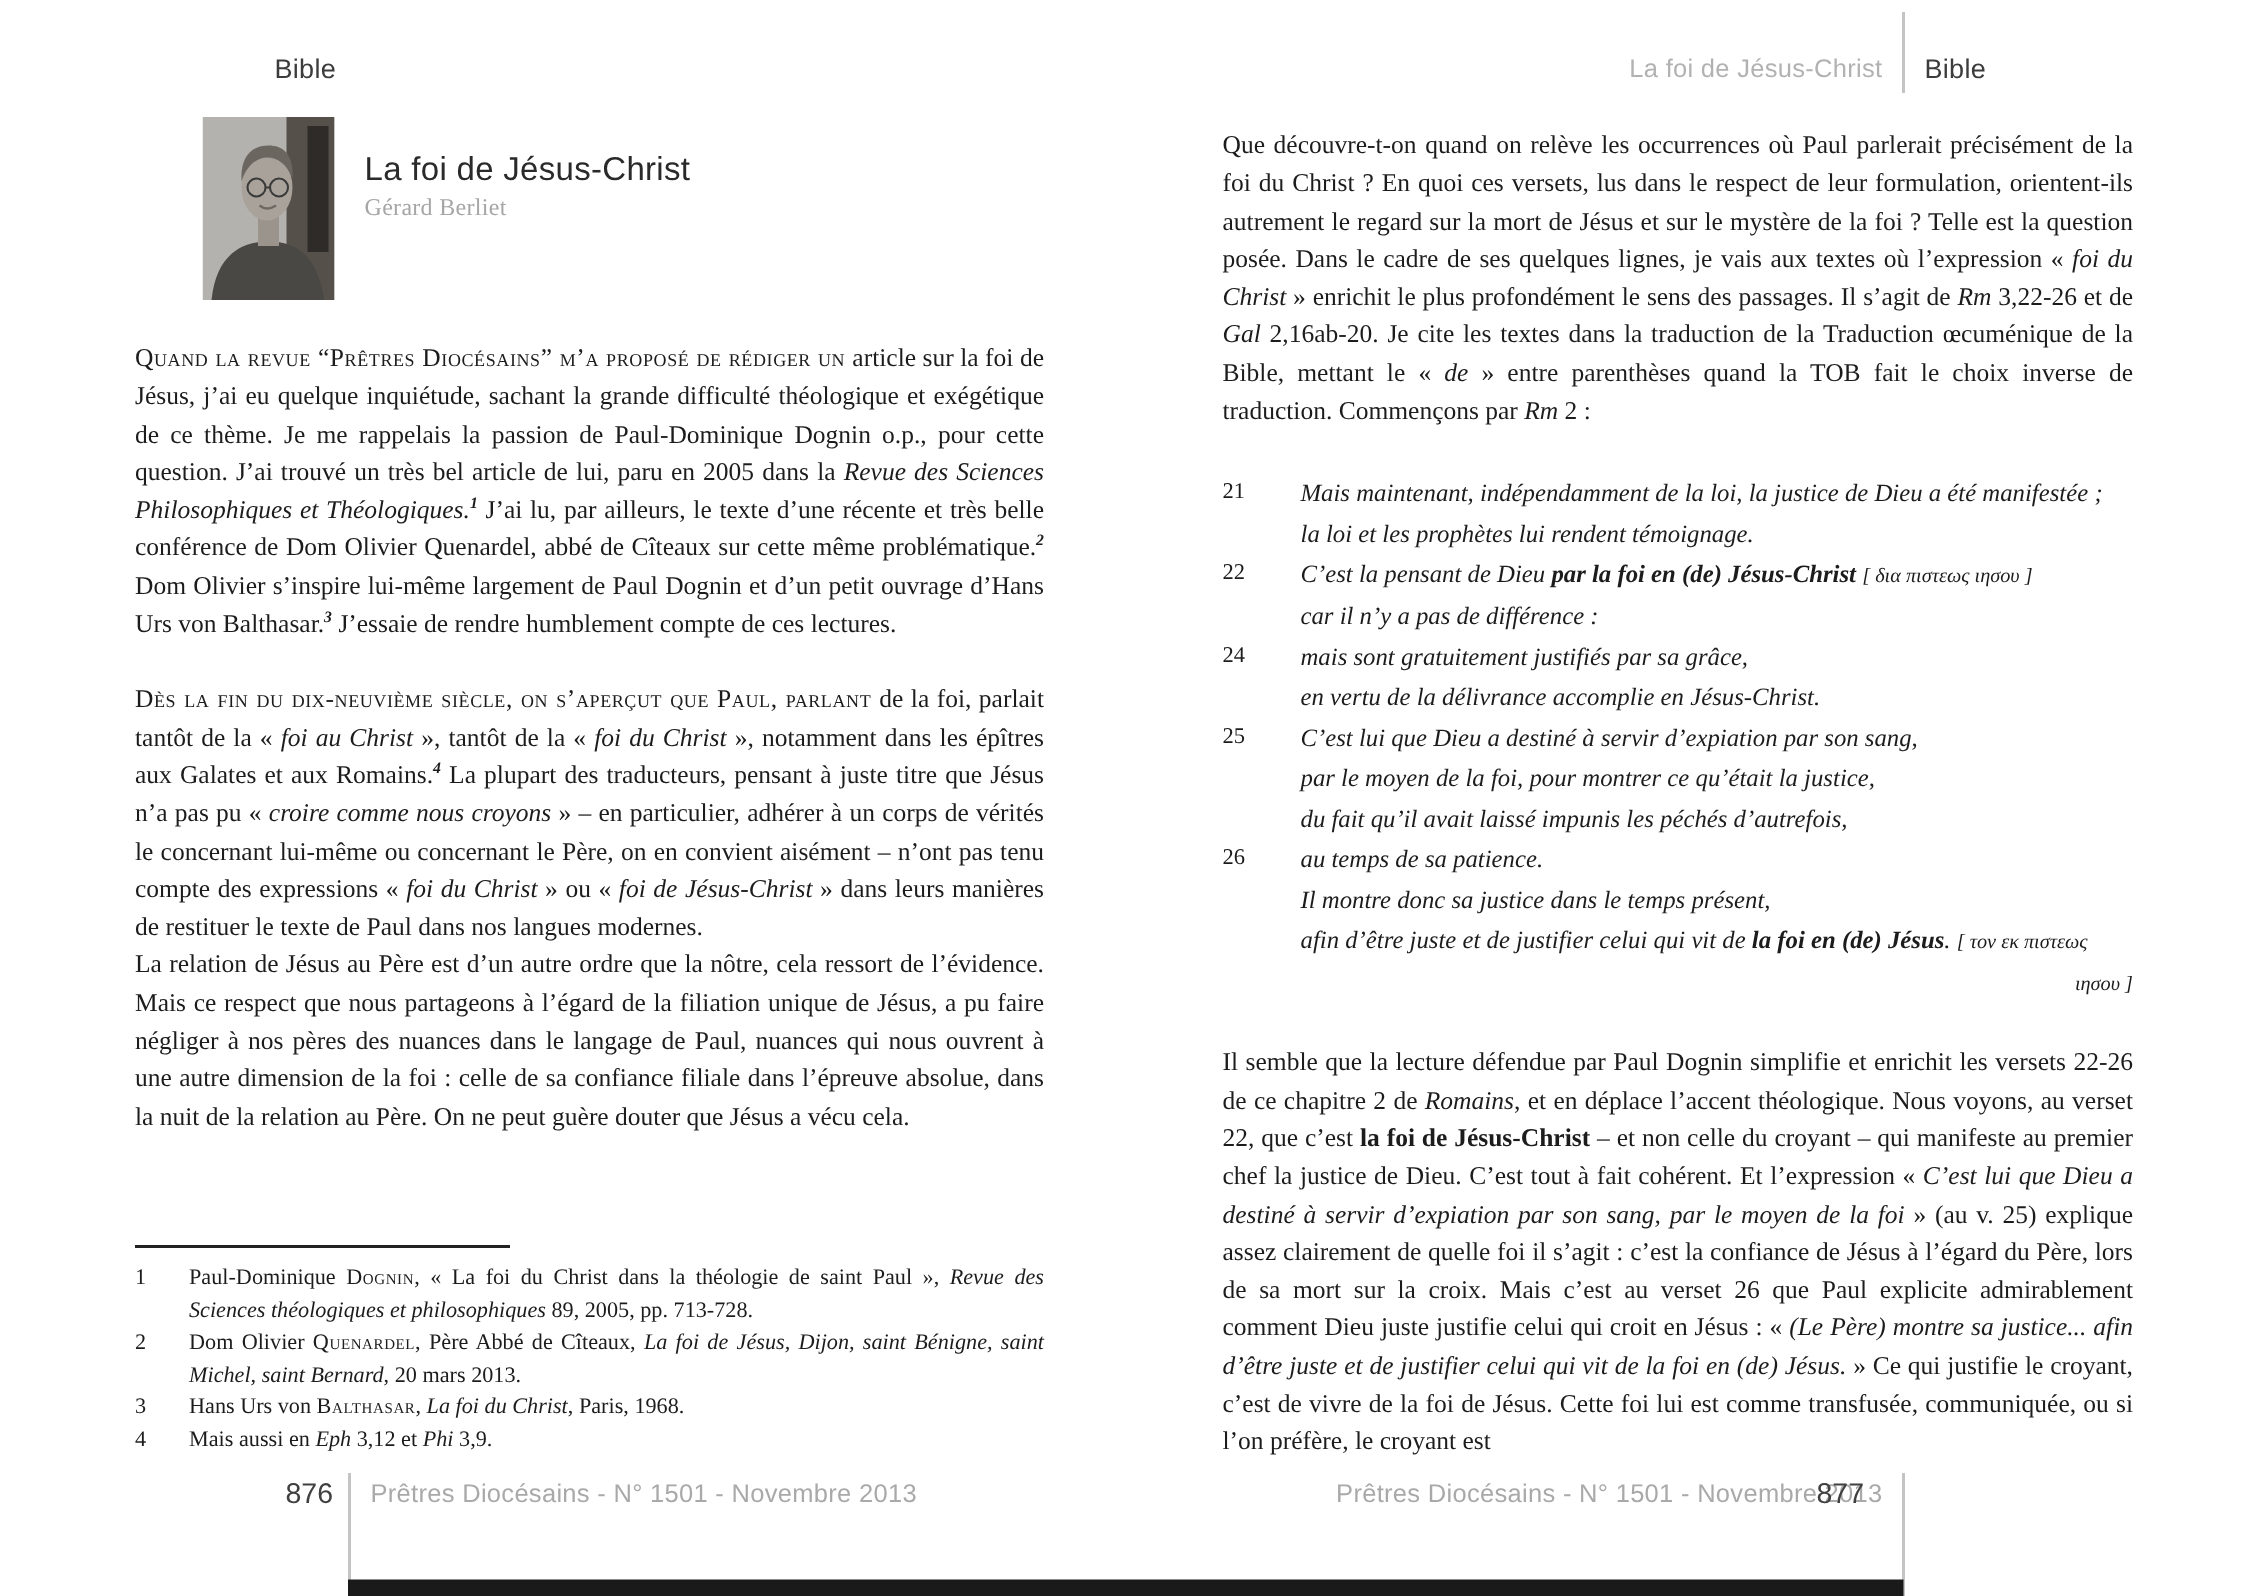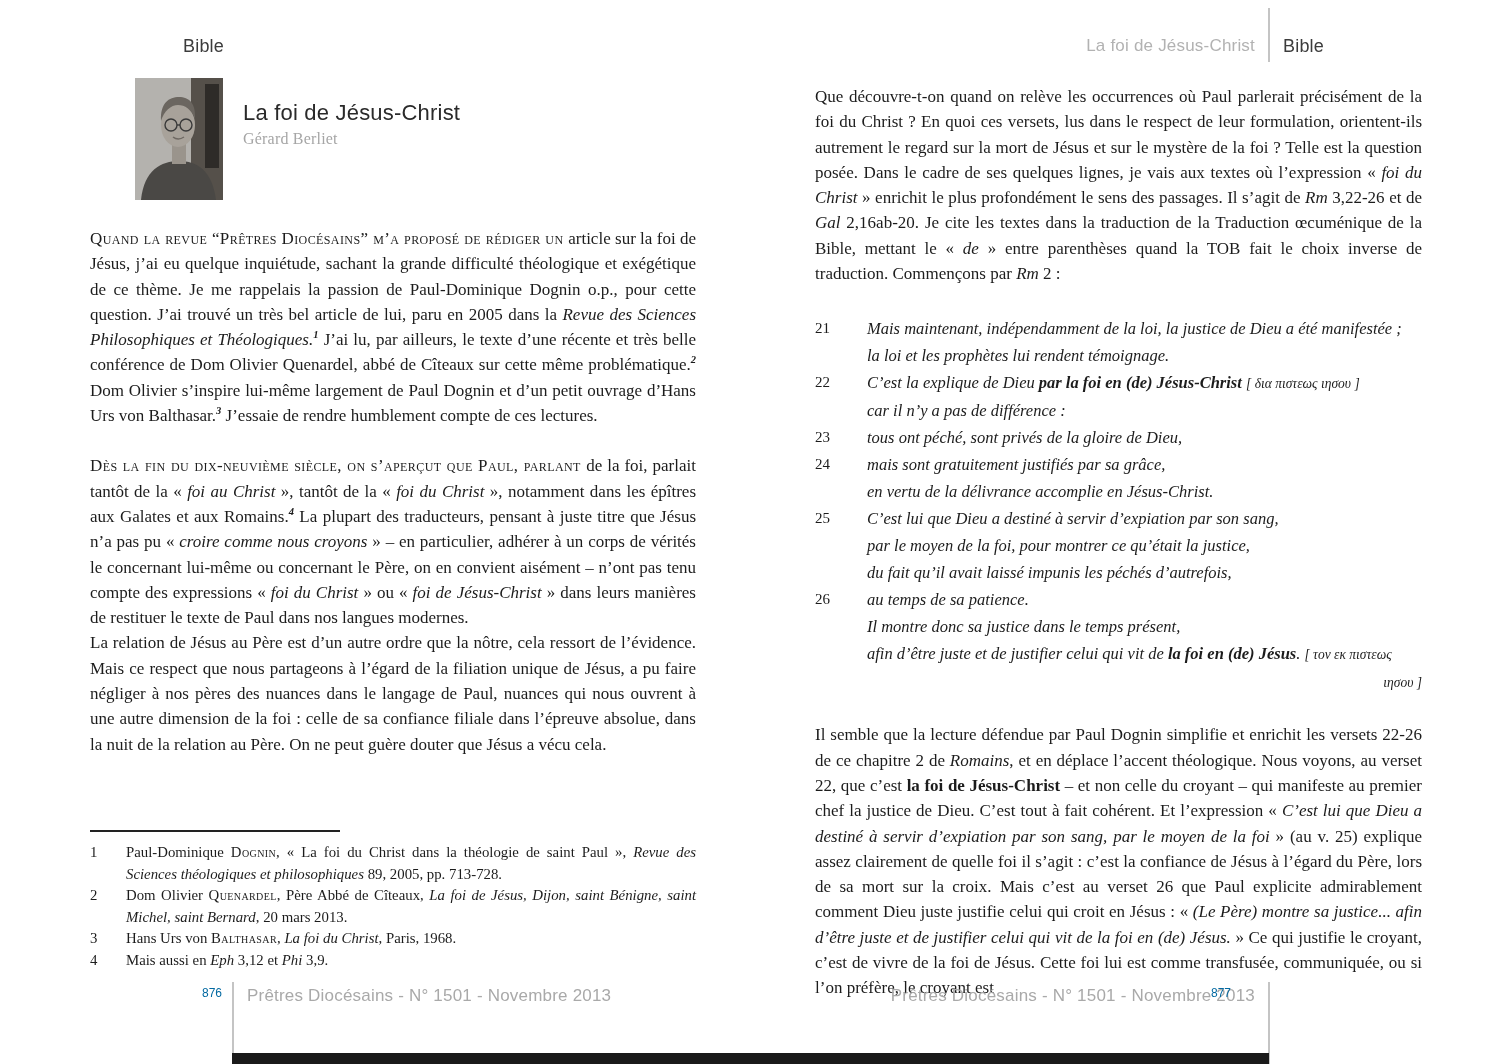--- a/index.html
+++ b/index.html
@@ -61,21 +61,21 @@
   .fn-row{display:flex;font-size:14.8px;line-height:21.5px;}
   .fn-num{width:36px;flex:none;}
   .fn-text{flex:1;text-align:justify;}
 
   
   .footer-text{
     font-family:"Liberation Sans", sans-serif;font-size:17px;color:#a9a9a9;
     letter-spacing:.2px;white-space:nowrap;
   }
   .page-num{
-    font-family:"Liberation Sans", sans-serif;font-size:12px;color:#0369a1;
+    font-family:"Liberation Sans", sans-serif;font-size:19px;color:#404040;
   }
   .bottom-bar{left:232px;top:1053px;width:1037px;height:11px;background:#1a1a1a;}
 </style>
 </head>
 <body>
 
 <div class="abs section-label" style="left:183px;top:36px;">Bible</div>
 
 <div class="abs photo">
   <svg width="88" height="122" viewBox="0 0 88 122">
@@ -142,28 +142,22 @@
       <div class="verse-row">
         <div class="v-num">21</div>
         <div class="v-lines">
           <div class="verse-line"><span class="seg-normal">Mais maintenant, indépendamment de la loi, la justice de Dieu a été manifestée ;</span></div>
           <div class="verse-line"><span class="seg-normal">la loi et les prophètes lui rendent témoignage.</span></div>
         </div>
       </div>
       <div class="verse-row">
         <div class="v-num">22</div>
         <div class="v-lines">
-          <div class="verse-line"><span class="seg-normal">C’est la explique de Dieu </span><span class="seg-bolditalic">par la foi en (de) Jésus-Christ</span><span class="seg-normal"> </span><span class="seg-greek">[ δια πιστεως ιησου ]</span></div>
+          <div class="verse-line"><span class="seg-normal">C’est la pensant de Dieu </span><span class="seg-bolditalic">par la foi en (de) Jésus-Christ</span><span class="seg-normal"> </span><span class="seg-greek">[ δια πιστεως ιησου ]</span></div>
           <div class="verse-line"><span class="seg-normal">car il n’y a pas de différence :</span></div>
-        </div>
-      </div>
-      <div class="verse-row">
-        <div class="v-num">23</div>
-        <div class="v-lines">
-          <div class="verse-line"><span class="seg-normal">tous ont péché, sont privés de la gloire de Dieu,</span></div>
         </div>
       </div>
       <div class="verse-row">
         <div class="v-num">24</div>
         <div class="v-lines">
           <div class="verse-line"><span class="seg-normal">mais sont gratuitement justifiés par sa grâce,</span></div>
           <div class="verse-line"><span class="seg-normal">en vertu de la délivrance accomplie en Jésus-Christ.</span></div>
         </div>
       </div>
       <div class="verse-row">

